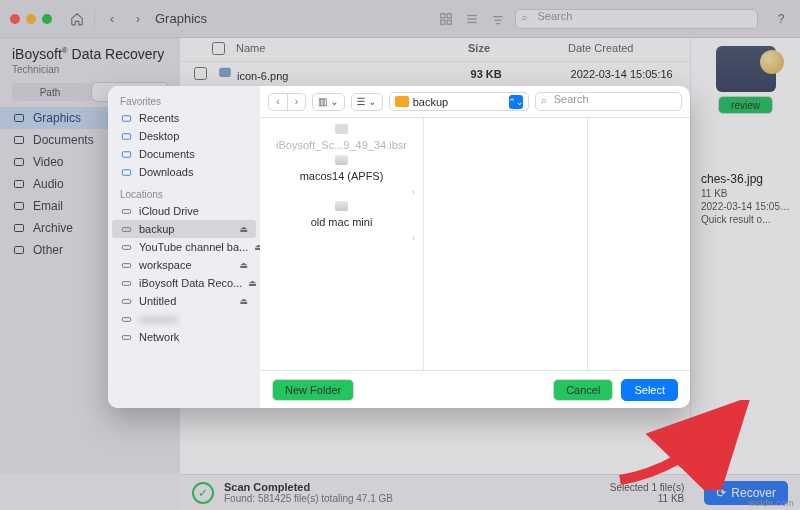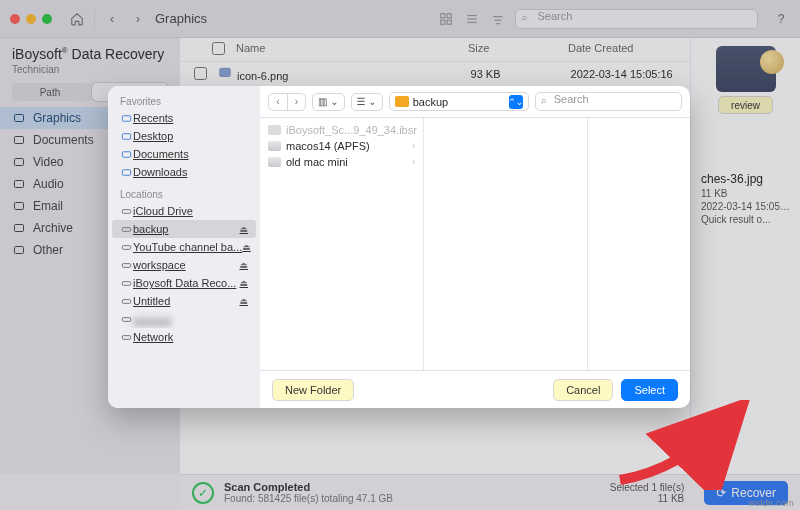--- a/index.html
+++ b/index.html
@@ -21,60 +21,60 @@
   .brand sup{font-size:8px;}
   .subbrand{ padding:0 12px 6px; font-size:10px; color:#777; }
   .tab-row{ display:flex; gap:4px; margin:2px 12px 6px; background:#dedce2; border-radius:5px; height:18px; font-size:10px;}
   .tab-row .seg{ flex:1; display:flex; align-items:center; justify-content:center; color:#555; }
   .tab-row .seg.act{ background:#f5f4f8; border-radius:5px; box-shadow:0 0 0 1px #cfced3;}
   .sb-item{ display:flex; align-items:center; gap:7px; padding:4px 12px; color:#444; font-size:12px;}
   .sb-item.active{ background:#c9dbee; color:#204a78; }
   .sb-ic{ width:14px; height:12px; display:inline-block; }
   .content { flex:1; background:#fff; display:flex; flex-direction:column; }
   .list-header{ display:flex; padding:4px 32px; color:#666; font-size:11px; border-bottom:1px solid #eee;}
-  .col-chk{width:24px;} .col-name{flex:2;} .col-size{width:100px;} .col-date{flex:1.5;} .col-end{width:26px;}
+  .col-chk{width:24px;} .col-name{flex:2;} .col-size{width:100px;font-weight:bold;} .col-date{flex:1.5;} .col-end{width:26px;}
   .row{ display:flex; align-items:center; padding:4px 14px; font-size:11px; border-bottom:1px solid #f4f4f4;}
   .row .col-chk input{margin:0;}
   .row .ic-png{ width:14px; height:14px; display:inline-block; margin-right:5px;}
   .status-bar{ position:absolute; left:180px; right:0; bottom:0; height:36px; background:#f3f2f5; border-top:1px solid #dedde1; display:flex; align-items:center; padding:0 12px; gap:10px;}
   .status-ic{ width:22px;height:22px;border-radius:50%;border:2px solid #34c759; display:flex;align-items:center;justify-content:center;color:#34c759; font-size:12px;}
   .status-txt .t{font-size:11px; font-weight:600; color:#333;}
   .status-txt .s{font-size:10px; color:#777;}
   .status-right{margin-left:auto; text-align:right; font-size:10px; color:#555;}
   .recover-btn{ margin-left:10px; background:#2f7bf6; color:#fff; border:none; border-radius:5px; padding:5px 12px; font-size:12px; display:flex; align-items:center; gap:5px;}
   
   .dim { position:absolute; inset:0; background:rgba(60,55,70,.18); }
   .modal { position:absolute; top:86px; left:108px; width:582px; height:322px; background:#fff; border-radius:10px; box-shadow:0 12px 30px rgba(0,0,0,.25); display:flex; flex-direction:column; overflow:hidden;}
   .m-sidebar{ position:absolute; left:0; top:0; bottom:0; width:152px; background:#eeedf1; padding:6px 0; overflow:hidden;}
   .m-sb-head{ font-size:10px; color:#8a8a90; padding:4px 12px 2px; }
-  .m-sb-item{ display:flex; align-items:center; gap:0; padding:3px 12px; font-size:11px; color:#333; white-space:nowrap; overflow:hidden; text-overflow:ellipsis;text-decoration:underline;}
+  .m-sb-item{ display:flex; align-items:center; gap:6px; padding:3px 12px; font-size:11px; color:#333; white-space:nowrap; overflow:hidden; text-overflow:ellipsis;}
   .m-sb-item.sel{ background:#d6d4db; border-radius:3px; margin:0 4px; padding:3px 8px;}
   .m-sb-ic{ width:13px; height:11px; color:#6a7f9a; display:inline-block; flex:none;}
   .m-sb-eject{ margin-left:auto; font-size:9px; color:#6a6a6f;}
   .m-main{ position:absolute; left:152px; top:0; right:0; bottom:0; display:flex; flex-direction:column;}
   .m-tb{ height:32px; border-bottom:1px solid #e3e2e6; display:flex; align-items:center; padding:0 8px; gap:6px; }
   .m-nav{ display:flex; border:1px solid #d8d7db; border-radius:5px; height:18px; }
   .m-nav span{ width:18px; display:flex; align-items:center; justify-content:center; color:#7a7a7e; font-size:10px;}
   .m-nav span+span{ border-left:1px solid #d8d7db;}
   .m-view{ display:flex; align-items:center; gap:2px; height:18px; padding:0 5px; border:1px solid #d8d7db; border-radius:5px; font-size:10px; color:#555;}
   .m-loc{ display:flex; align-items:center; gap:4px; height:19px; padding:0 5px; border:1px solid #d8d7db; border-radius:5px; font-size:11px; flex:0 0 140px;}
   .m-loc-ic{width:14px;height:11px;background:#f5a623;border-radius:2px;}
   .m-loc .chev{ margin-left:auto; width:14px;height:14px;border-radius:3px;background:#0a7aff;color:#fff;display:flex;align-items:center;justify-content:center;font-size:9px;}
   .m-search{ flex:1; height:19px; border:1px solid #d8d7db; border-radius:5px; padding:0 6px 0 18px; font-size:11px; color:#999; position:relative;}
   .m-search:before{content:'⌕';position:absolute;left:5px;top:1px;color:#9a9a9e;}
   .m-cols{ flex:1; display:flex; }
   .m-col{ width:164px; border-right:1px solid #e6e5e9; padding:4px 0; }
-  .m-col-item{ display:flex; align-items:center; gap:5px; padding:2px 8px; font-size:11px;}
+  .m-col-item{ display:flex; align-items:center; gap:5px; padding:2px 8px; font-size:11px;flex-direction:column;}
   .m-col-item.gray{ color:#b7b7bb;}
   .m-col-item .fic{width:13px;height:10px;background:#f5a623;border-radius:2px;flex:none;}
   .m-col-item .fic.gray{background:#dcdcdf;}
   .m-col-item .fic.dsk{background:linear-gradient(#e8e8ea,#c8c8cf);border-radius:2px;}
   .m-col-item .caret{margin-left:auto;color:#b5b5bb;font-size:9px;}
   .m-foot{ height:38px; border-top:1px solid #e3e2e6; display:flex; align-items:center; padding:0 12px; gap:8px;}
-  .m-btn{ height:22px; padding:0 12px; border-radius:5px; font-size:11px; border:1px solid #d8d7db; background:#fef9c3; color:#333;}
+  .m-btn{ height:22px; padding:0 12px; border-radius:5px; font-size:11px; border:1px solid #d8d7db; background:#22c55e; color:#333;}
   .m-btn.primary{ background:#0a7aff; color:#fff; border-color:#0a7aff;}
   .m-foot .spacer{flex:1;}
   .scroll-hint{position:absolute; left:256px; top:92px; width:3px; height:310px; background:#d3d2d6; border-radius:2px;}
   
   .right-pane{ position:absolute; right:0; top:38px; width:110px; height:420px; background:#fff; border-left:1px solid #ececef; padding:8px 10px; font-size:10px; color:#555;}
   .preview-thumb{width:60px;height:46px;border-radius:6px;background:linear-gradient(#4a5770,#3a4660);margin:0 auto 4px;position:relative;}
   .preview-thumb:after{content:'';position:absolute;right:-8px;top:4px;width:24px;height:24px;border-radius:50%;background:radial-gradient(circle at 35% 35%, #ffe9a8,#d8b25a);}
   .right-pane .l{white-space:nowrap;overflow:hidden;text-overflow:ellipsis;margin:2px 0;}
   .arrow{position:absolute; right:50px; bottom:20px; width:140px; height:90px; pointer-events:none;}
   .watermark{position:absolute; right:6px; bottom:2px; font-size:9px; color:#8b8b8f; letter-spacing:.3px;}

